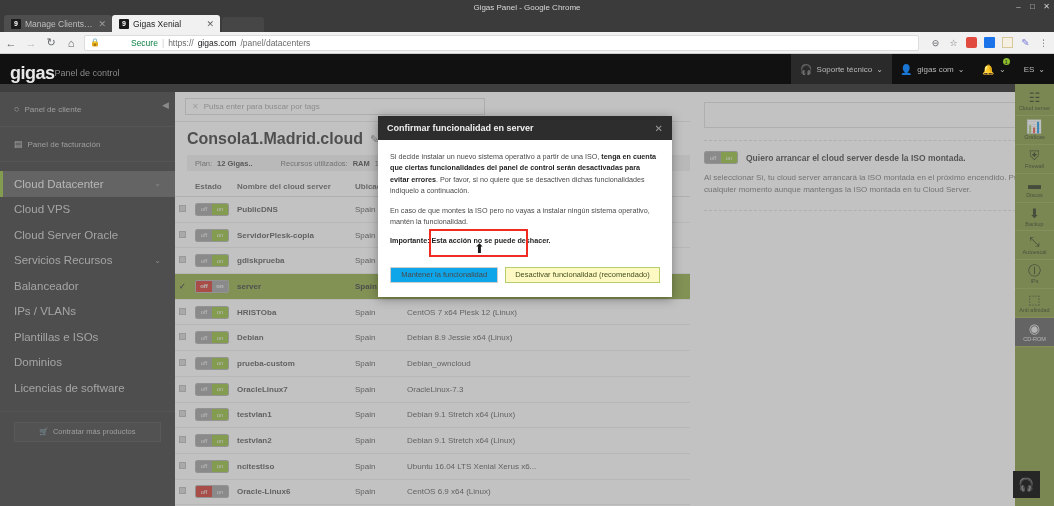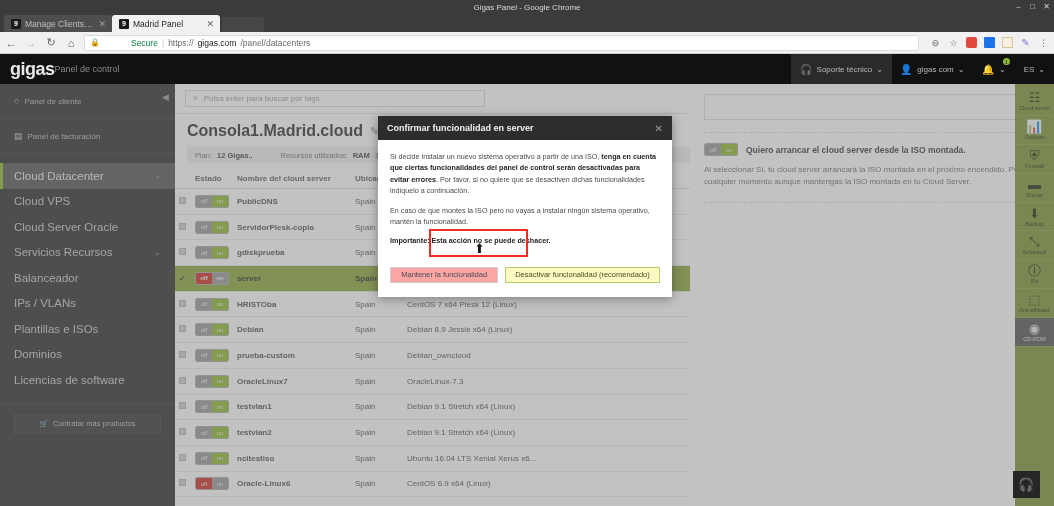--- a/index.html
+++ b/index.html
@@ -56,21 +56,21 @@
            justify-content: center; font-size: 9px; color: #5f6368; }
   .ext-red { background: #e04a3f; border-radius: 2px; width: 11px; height: 11px;
              position: relative; }
   .ext-blue { background: #1a73e8; border-radius: 1px; width: 11px; height: 11px; }
   .ext-orange { background: #f5f0e1; border: 1px solid #d8c99b; width: 11px; height: 11px; }
   .ext-pen { color: #7b7bd8; font-size: 10px; }
 
   
   .page { position: relative; width: 1054px; height: 452px; background: #fff; }
 
-  .gheader { height: 30px; background: #111; display: flex; align-items: center;
+  .gheader { height: 38px; background: #111; display: flex; align-items: center;
              padding-left: 10px; position: relative; }
   .logo { font-size: 18px; font-weight: bold; color: #e8e8e8; letter-spacing: -0.5px; }
   .logo-sub { font-size: 9px; color: #8a8a8a; }
   .hdr-right { position: absolute; right: 0; top: 0; height: 30px; display: flex;
                align-items: center; }
   .hdr-item { height: 30px; display: flex; align-items: center; gap: 4px;
               padding: 0 9px; font-size: 8px; color: #b9b9b9; }
   .hdr-item.boxed { background: #2a2a2a; }
   .hdr-ic { font-size: 10px; color: #cfcfcf; }
   .bell-wrap { position: relative; }
@@ -184,21 +184,21 @@
            background: #fff; box-shadow: 0 2px 10px rgba(0,0,0,.35); }
   .modal-head { height: 24px; background: #2d2d2d; display: flex; align-items: center;
                 justify-content: space-between; padding: 0 9px; }
   .modal-title { font-size: 9px; font-weight: bold; color: #f0f0f0; }
   .modal-x { font-size: 10px; color: #9a9a9a; }
   .modal-body { padding: 11px 12px 8px; }
   .modal-p { font-size: 7.2px; color: #4a4a4a; line-height: 1.58; margin-bottom: 8px; }
   .modal-p b { color: #1f1f1f; }
   .modal-foot { display: flex; justify-content: center; gap: 7px;
                 padding: 4px 12px 14px; }
-  .btn-keep { height: 16px; border: 1px solid #cfcfcf; background: #fca5a5;
+  .btn-keep { height: 16px; border: 1px solid #cfcfcf; background: #0ea5e9;
               font-size: 7.5px; color: #4a4a4a; display: flex; align-items: center;
               justify-content: center; padding: 0 10px; }
   .btn-disable { height: 16px; border: 1px solid #b4cf6e; background: #fef9c3;
                  font-size: 7.5px; color: #43511f; display: flex; align-items: center;
                  justify-content: center; padding: 0 9px; }
   .focus-ring { position: absolute; left: 429px; top: 175px; width: 99px; height: 28px;
                 border: 2px solid #ef2b22; pointer-events: none; }
   .cursor { position: absolute; left: 474px; top: 187px; font-size: 13px;
             color: #1a1a1a; pointer-events: none; }
 </style>
@@ -217,21 +217,21 @@
   </div>
 
   <div class="tabstrip">
     <div class="tab inactive">
       <span class="tab-favicon">9</span>
       <span class="tab-label">Manage Clients - Giga</span>
       <span class="tab-close">✕</span>
     </div>
     <div class="tab active">
       <span class="tab-favicon">9</span>
-      <span class="tab-label">Madrid Panel</span>
+      <span class="tab-label">Gigas Xenial</span>
       <span class="tab-close">✕</span>
     </div>
     <div class="tab-newblank"></div>
   </div>
 
   <div class="toolbar">
     <span class="nav-ic">←</span>
     <span class="nav-ic dim">→</span>
     <span class="nav-ic">↻</span>
     <span class="nav-ic">⌂</span>

